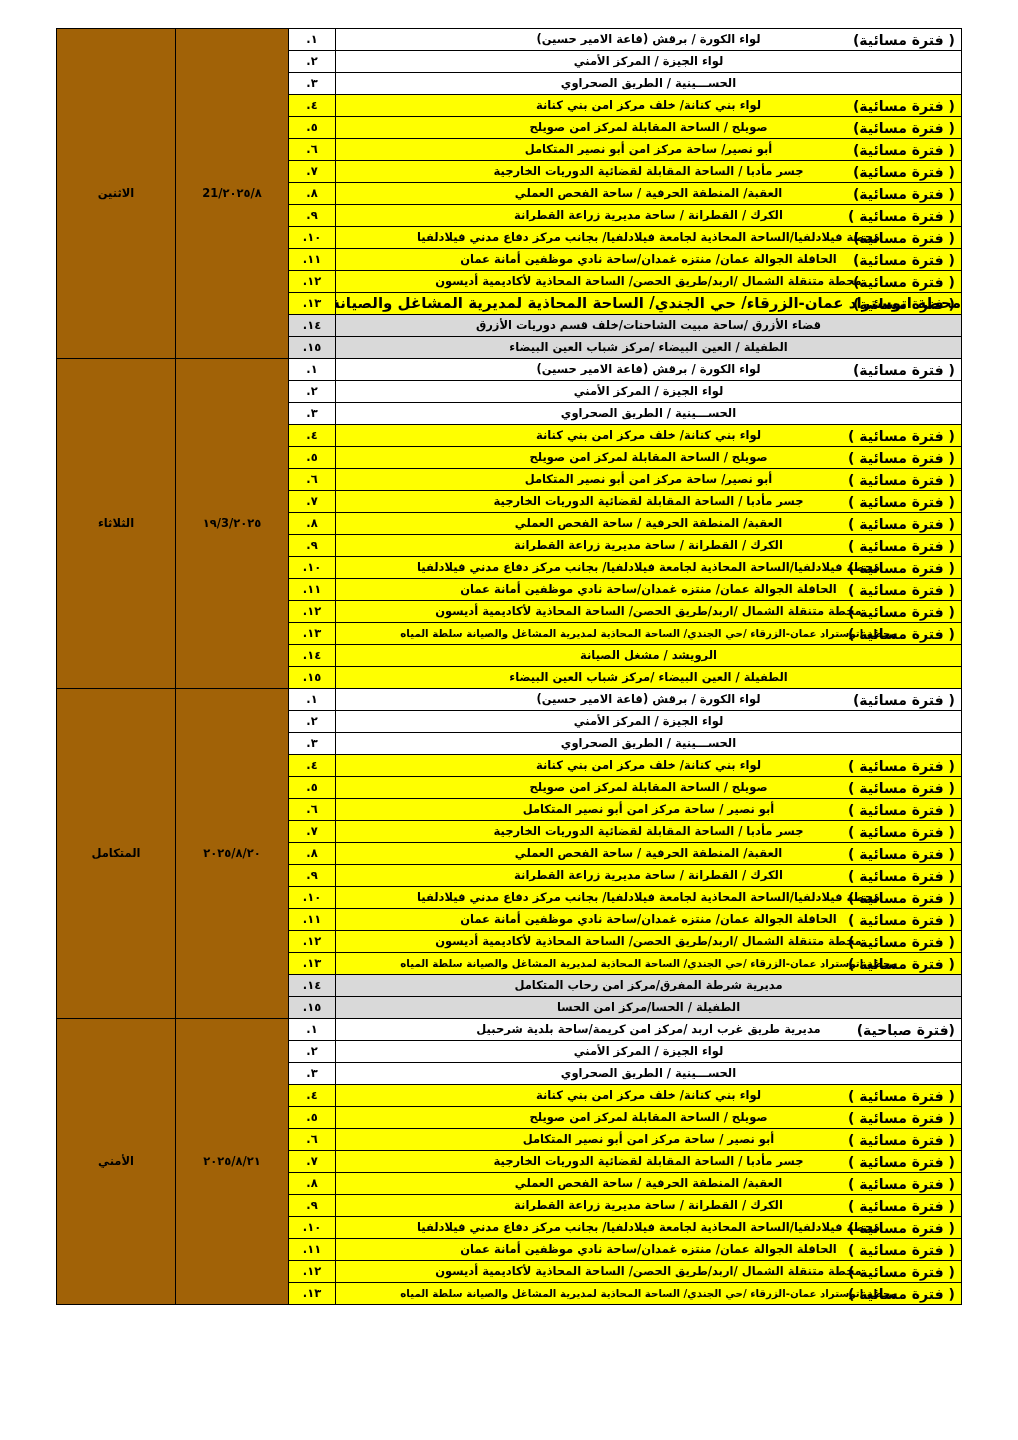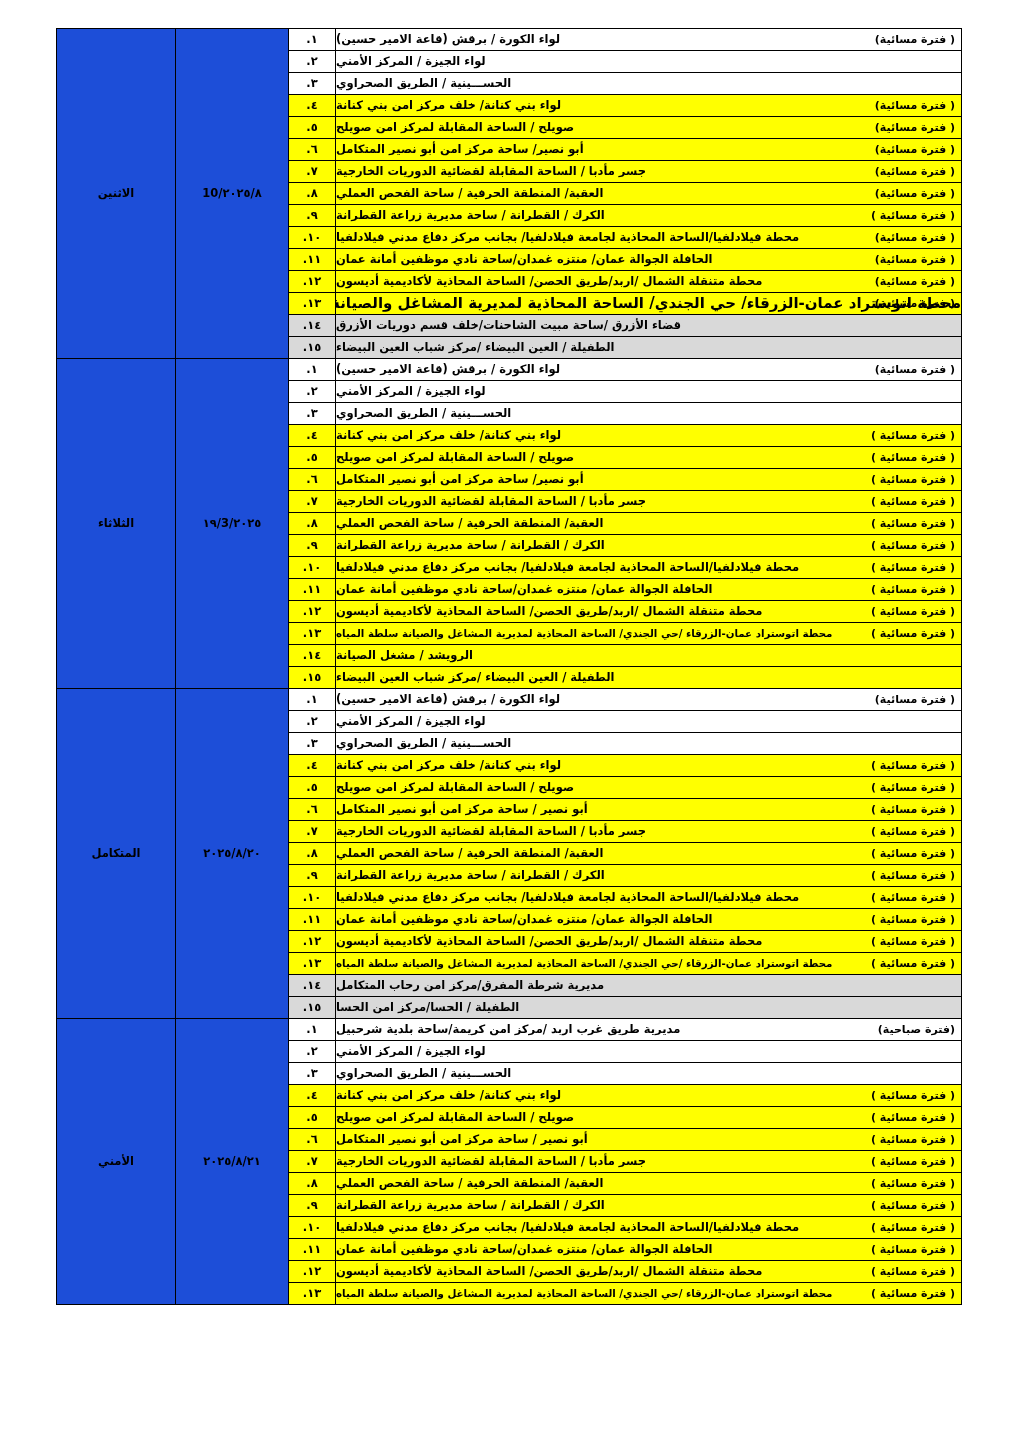--- a/index.html
+++ b/index.html
@@ -48,64 +48,64 @@
     font-size: 12px;
     letter-spacing: 0.5px;
   }
   td.num-cell {
     width: 46px;
     text-align: center;
     font-size: 11.5px;
     font-weight: bold;
   }
   td.loc-cell {
-    text-align: left;
+    text-align: center;
     padding: 0 4px;
     font-weight: bold;
     position: relative;
     white-space: nowrap;
     overflow: hidden;
   }
   td.loc-cell .loc-text {
     display: inline-block;
   }
   td.loc-cell .period {
     position: absolute;
     right: 6px;
     top: 50%;
     transform: translateY(-50%);
-    font-size: 11px;
+    font-size: 14px;
     font-weight: bold;
     white-space: nowrap;
   }
   tr.hl td {
     background: #ffff00;
   }
   tr.gray td.loc-cell,
   tr.gray td.num-cell {
     background: #d9d9d9;
   }
   tr.plain td.loc-cell,
   tr.plain td.num-cell {
     background: #ffffff;
   }
   td.day-cell, td.date-cell {
-    background: #1d4ed8;
+    background: #a16207;
   }
 </style>
 </head>
 <body>
 
 <div class="page">
   <table class="schedule" id="schedule-table">
     <tbody id="schedule-body">
         <tr class="plain">
           <td class="loc-cell"><span class="loc-text">لواء الكورة / برقش (قاعة الامير حسين)</span><span class="period">( فترة مسائية)</span></td>
           <td class="num-cell">١.</td>
-          <td class="date-cell" rowspan="15">٢٠٢٥/٨/10</td>
+          <td class="date-cell" rowspan="15">٢٠٢٥/٨/21</td>
           <td class="day-cell" rowspan="15">الاثنين</td>
         </tr>
         <tr class="plain">
           <td class="loc-cell"><span class="loc-text">لواء الجيزة / المركز الأمني</span></td>
           <td class="num-cell">٢.</td>
         </tr>
         <tr class="plain">
           <td class="loc-cell"><span class="loc-text">الحســـينية / الطريق الصحراوي</span></td>
           <td class="num-cell">٣.</td>
         </tr>

